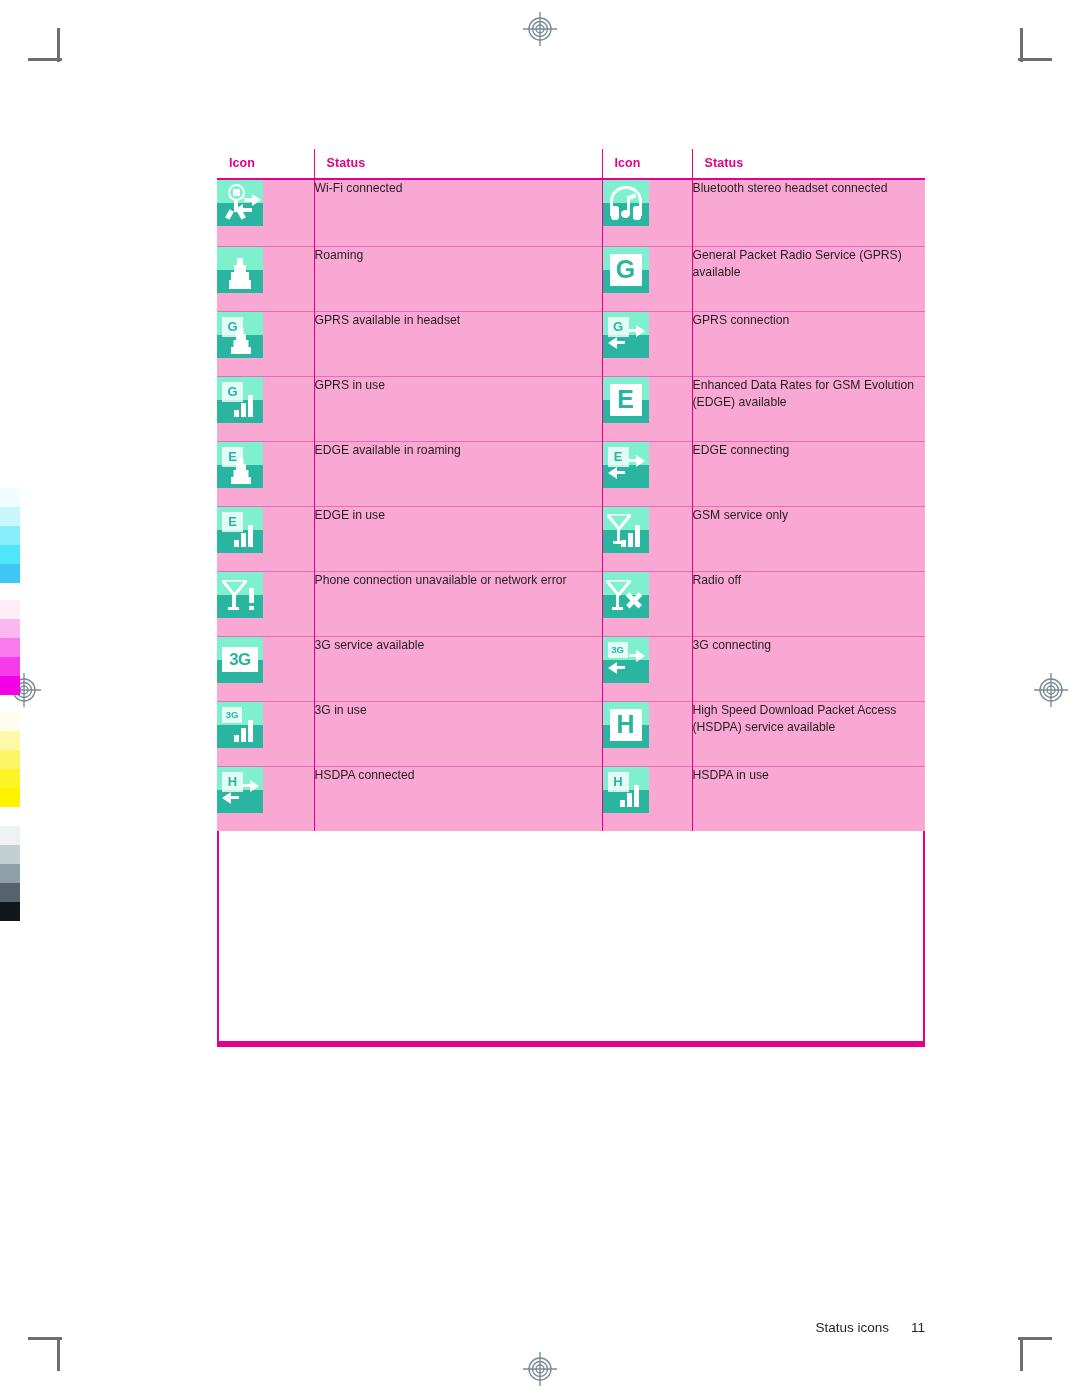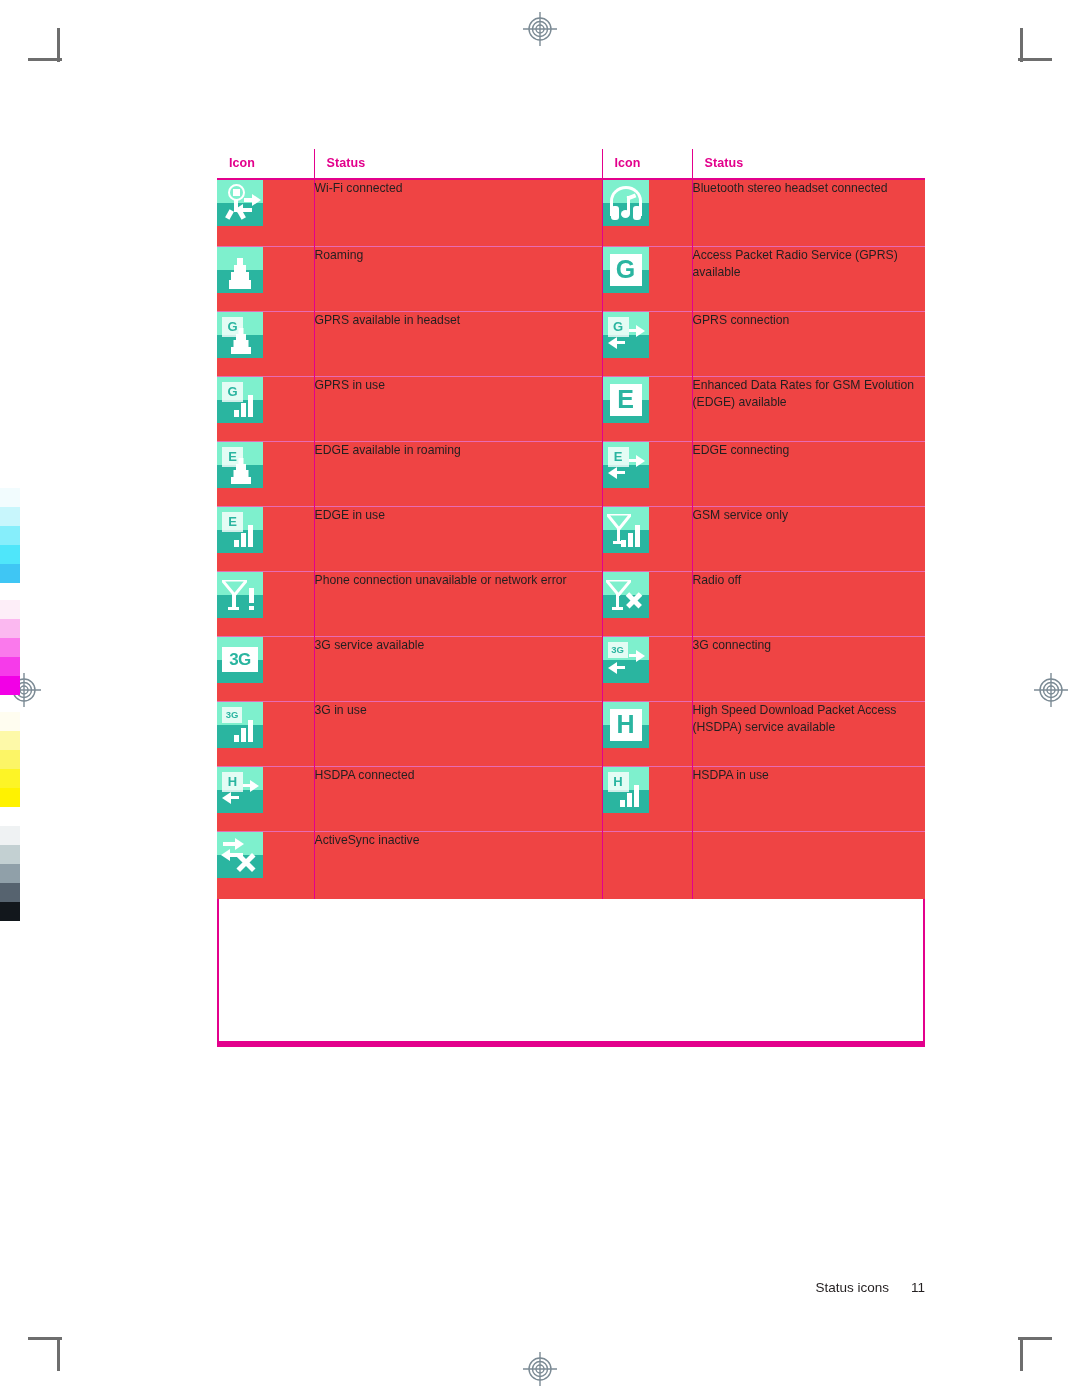--- a/index.html
+++ b/index.html
@@ -43,21 +43,21 @@
     letter-spacing: .1px;
     height: 30px;
   }
   table.status-table tr.hdr-row th:last-child { border-right: none; }
 
   table.status-table td {
     border-top: 1.5px solid #e86bb4;
     border-right: 1.6px solid #e3008c;
     vertical-align: top;
     padding: 0;
-    background: #ef4444;
+    background: #f9a8d4;
   }
   table.status-table td:last-child { border-right: none; }
 
   td.icon-cell { width: 96px; padding: 8px 0 8px 14px; }
   td.status-cell { padding: 11px 14px 14px 10px; }
 
   .status-text {
     font-size: 12.2px;
     color: #231f20;
     line-height: 17.5px;
@@ -131,21 +131,21 @@
     border-right: 9px solid #ffffff;
   }
   .tail { background: #ffffff; height: 4px; }
 
   
   .tower { left: 12px; bottom: 4px; width: 22px; height: 30px; }
   .tower span { position: absolute; background: #ffffff; left: 50%; transform: translateX(-50%); }
 
   .page-footer {
     position: absolute;
-    left: 0; top: 1280px; width: 925px;
+    left: 0; top: 1320px; width: 925px;
     text-align: right;
     font-size: 13.5px;
     color: #231f20;
   }
   .page-footer .lbl { margin-right: 22px; }
 </style>
 </head>
 <body>
 
 <div class="page-inner">
@@ -300,21 +300,21 @@
         </td>
         <td class="status-cell">
           <div class="status-text">Roaming</div>
         </td>
         <td class="icon-cell">
           <span class="ico">
             <span class="letterbox big">G</span>
           </span>
         </td>
         <td class="status-cell">
-          <div class="status-text">Access Packet Radio Service (GPRS) available</div>
+          <div class="status-text">General Packet Radio Service (GPRS) available</div>
         </td>
       </tr>
 
       <tr style="height:65px">
         <td class="icon-cell">
           <span class="ico">
             <span class="chip">G</span>
             <span class="tower" style="left:14px; width:20px; height:26px;">
               <span style="bottom:20px; width:5px;  height:6px;"></span>
               <span style="bottom:14px; width:10px; height:6px;"></span>
@@ -528,39 +528,20 @@
               </span>
           </span>
         </td>
         <td class="status-cell">
           <div class="status-text">HSDPA in use</div>
         </td>
       </tr>
 
 
 
-      <tr style="height:68px">
-        <td class="icon-cell">
-          <span class="ico">
-            <span class="w tail" style="left:6px; top:10px; width:13px; height:4px;"></span>
-            <span class="arrow-r" style="left:18px; top:6px;"></span>
-            <span class="w tail" style="left:13px; top:21px; width:13px; height:4px;"></span>
-            <span class="arrow-l" style="left:4px; top:17px;"></span>
-            <span class="w" style="left:18px; top:28px; width:22px; height:5px; transform:rotate(45deg);"></span>
-            <span class="w" style="left:18px; top:28px; width:22px; height:5px; transform:rotate(-45deg);"></span>
-          </span>
-        </td>
-        <td class="status-cell">
-          <div class="status-text">ActiveSync inactive</div>
-        </td>
-        <td class="icon-cell"></td>
-        <td class="status-cell">
-          <div class="status-text"></div>
-        </td>
-      </tr>
 
     </tbody>
   </table>
 
   <div class="page-footer">
     <span class="lbl">Status icons</span><span>11</span>
   </div>
 
 </div>
 

